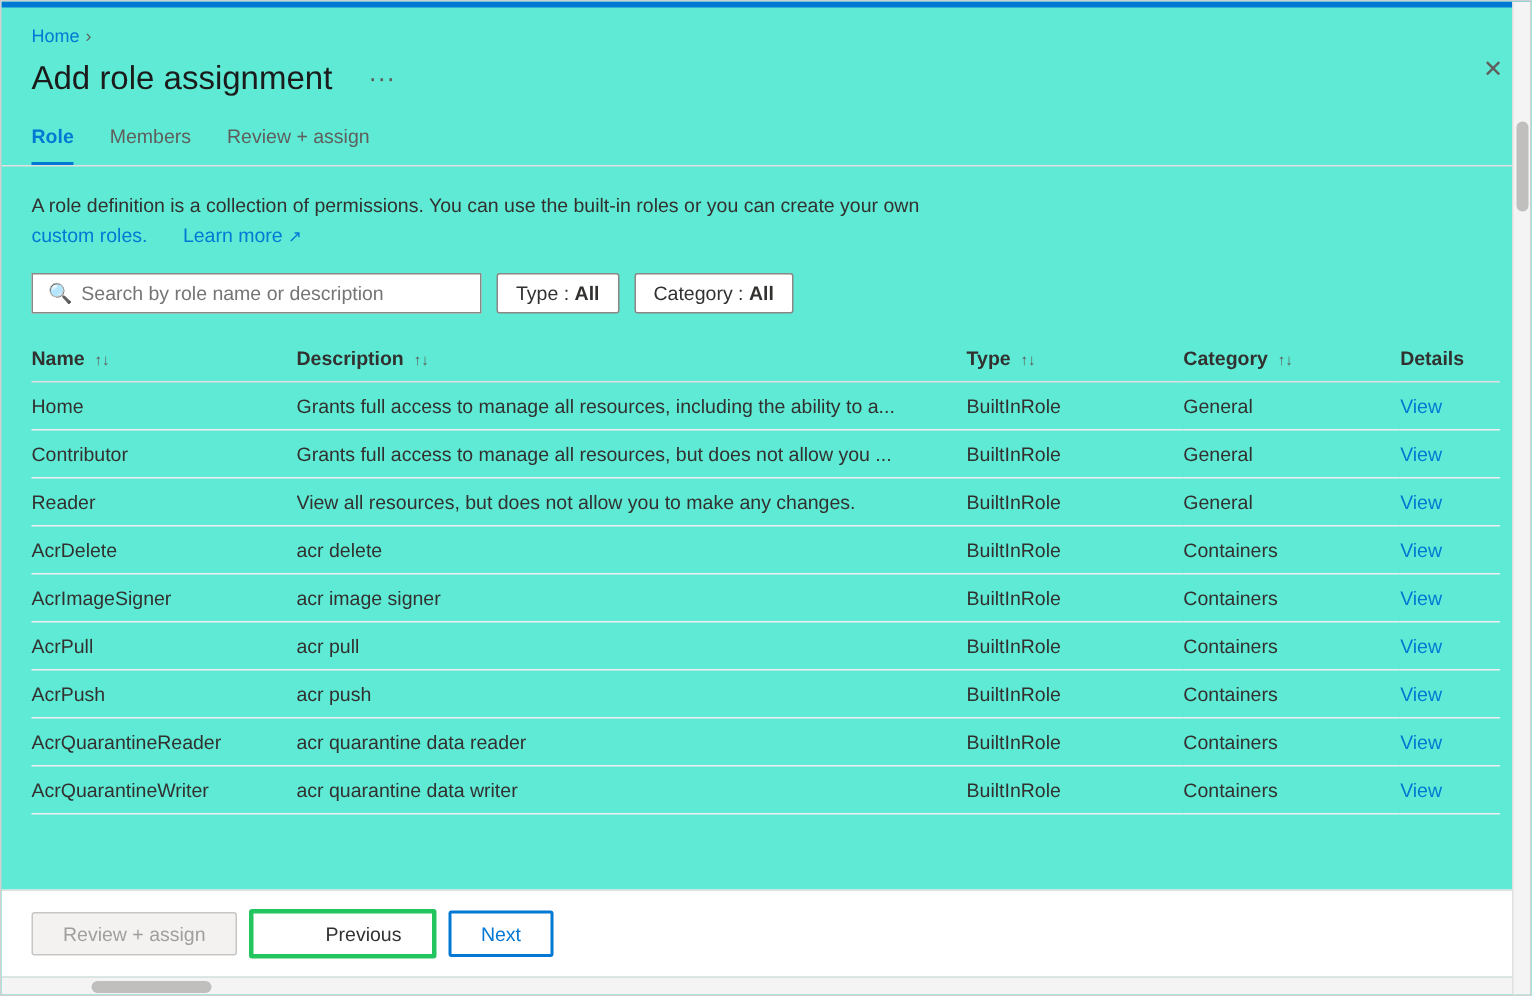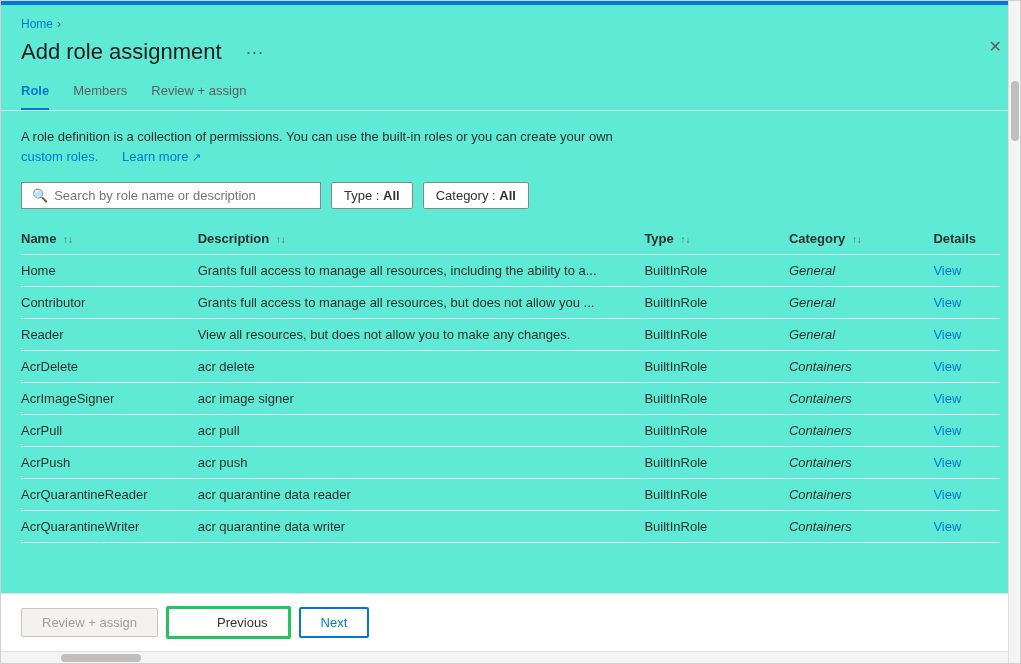--- a/index.html
+++ b/index.html
@@ -175,21 +175,20 @@
       overflow: hidden;
       text-overflow: ellipsis;
       white-space: nowrap;
       color: #323130;
     }
     td.type-col {
       min-width: 110px;
     }
     td.cat-col {
       min-width: 110px;
-      font-style: italic;
     }
     td.details-col a {
       color: #0078d4;
       text-decoration: none;
     }
     .footer {
       display: flex;
       align-items: center;
       gap: 8px;
       padding: 12px 20px;

